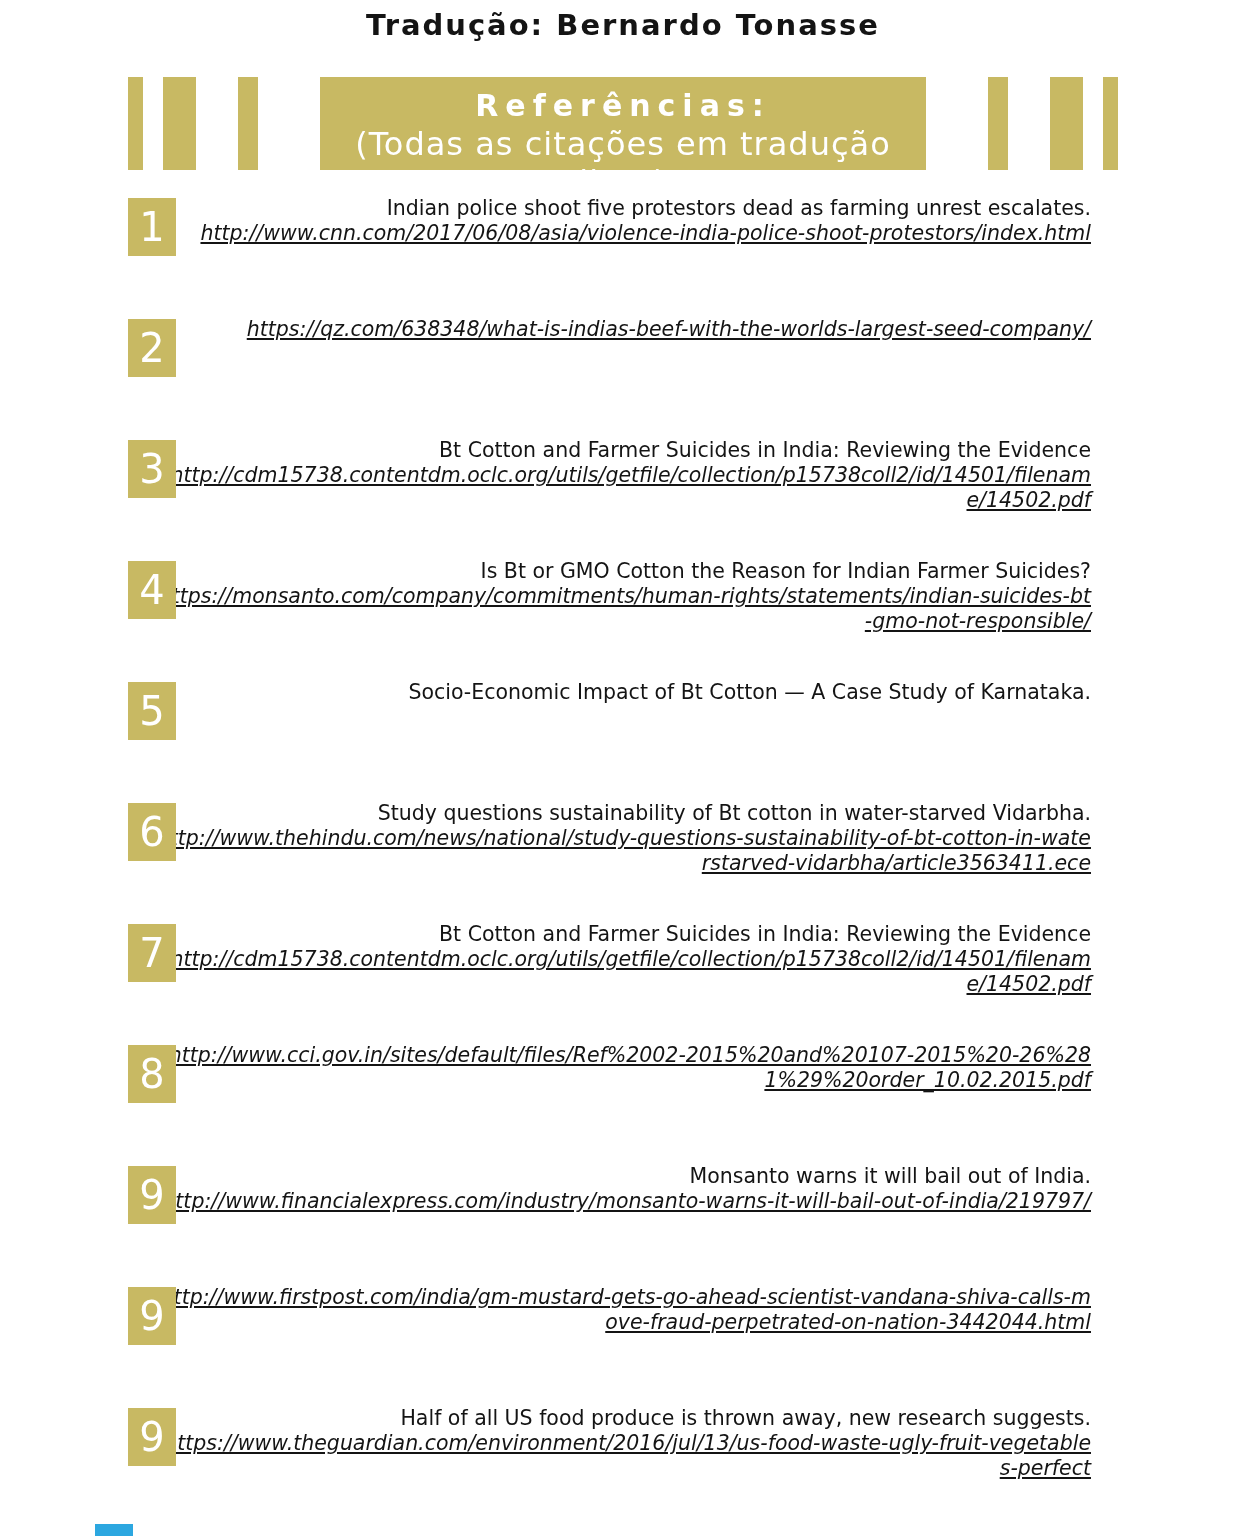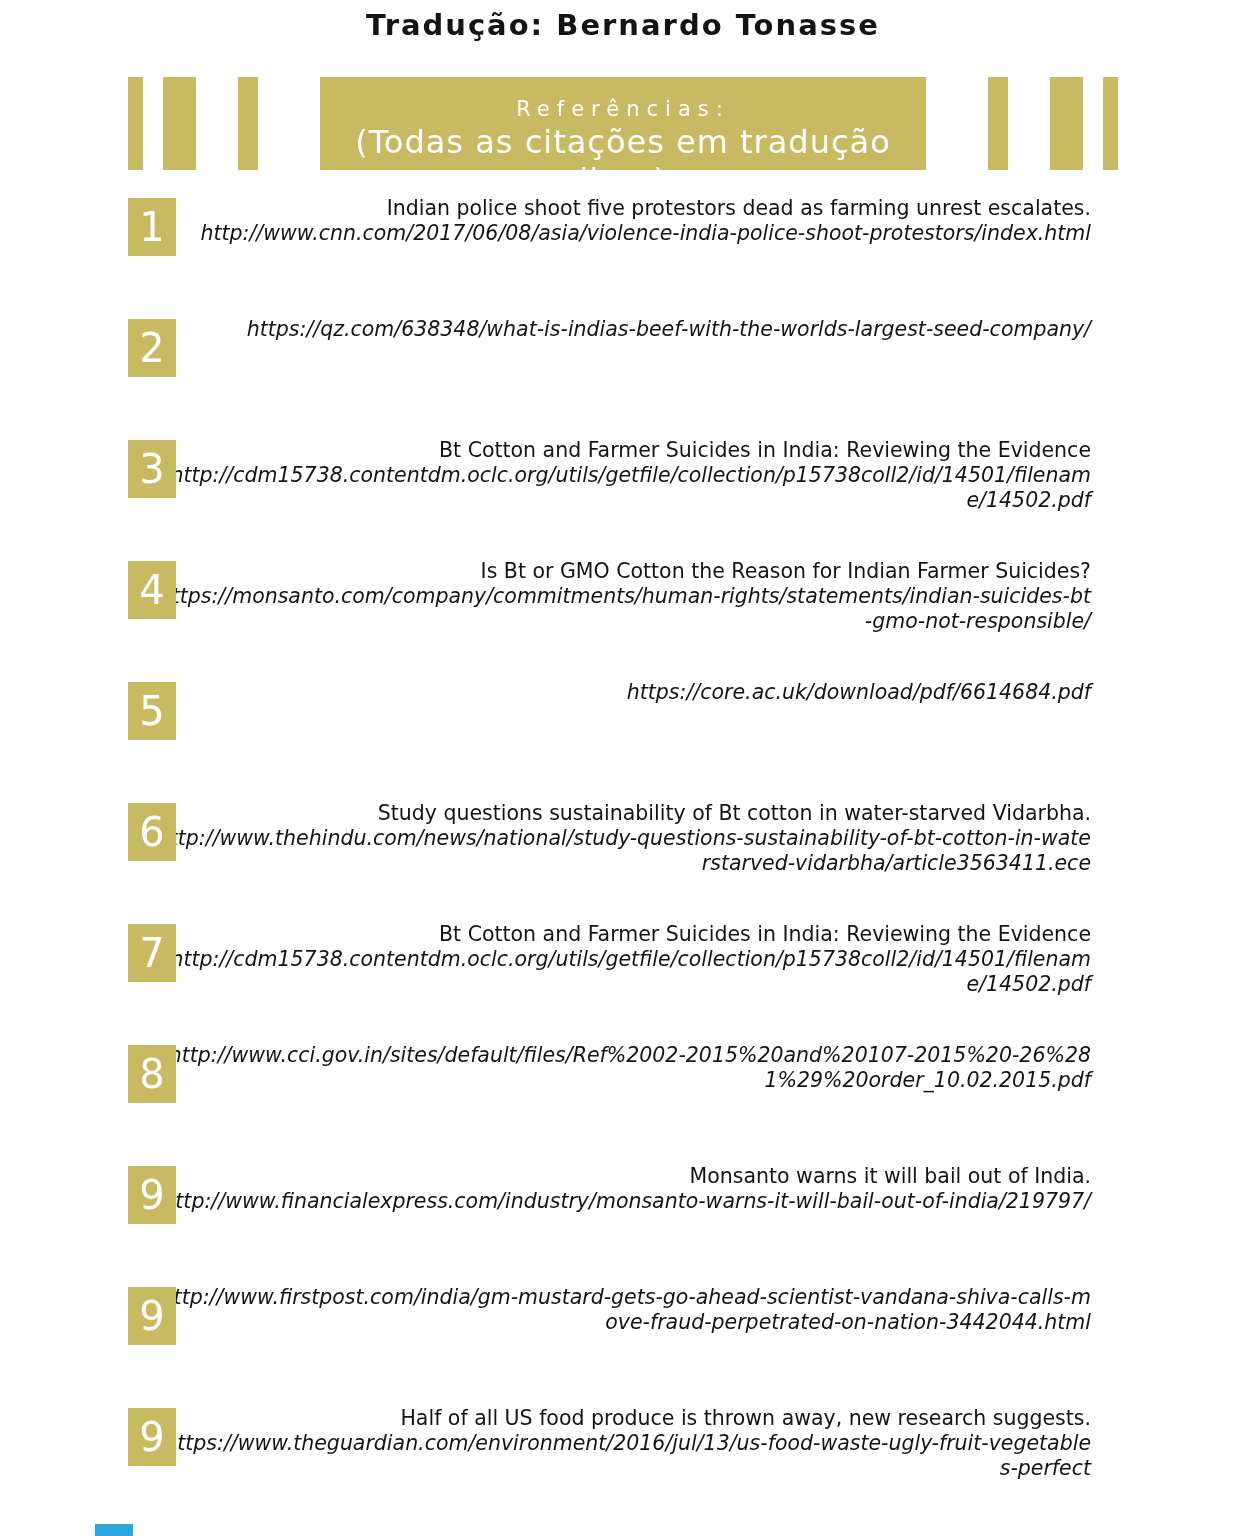--- a/index.html
+++ b/index.html
@@ -34,21 +34,21 @@
   .bar.r3{left:988px; width:20px;}
   .bar.r2{left:1050px; width:33px;}
   .bar.r1{left:1103px; width:15px;}
   .band{
     position:absolute; left:320px; top:0; width:606px; height:93px;
     background:var(--khaki);
     color:#ffffff;
     text-align:center;
   }
   .band .t1{
-    font-size:21px; font-weight:normal; letter-spacing:7px; padding-top:20px;
+    font-size:30px; font-weight:bold; letter-spacing:7px; padding-top:11px;
   }
   .band .t2{
     font-size:32px; letter-spacing:1px; padding-top:2px;
   }
   
   .refs{position:absolute; top:196px; left:0; width:100%;}
   .ref{position:relative; height:121px;}
   .num{
     position:absolute; left:128px; top:2px;
     width:48px; height:58px;
@@ -57,21 +57,21 @@
     font-size:40px;
     display:flex; align-items:center; justify-content:center;
   }
   .txt{
     margin:0 155px;
     text-align:right;
     font-size:20.5px;
     line-height:25px;
   }
   .title{word-break:normal;}
-  .url{font-style:italic; word-break:break-all;}
+  .url{font-style:italic; word-break:break-all;text-decoration:underline;}
   
   .next-bar{
     position:absolute; left:95px; top:1524px;
     width:38px; height:12px;
     background:#2ca7e0;
   }
 </style>
 </head>
 <body>
 
@@ -119,21 +119,21 @@
       <div class="num">4</div>
       <div class="txt">
         <div class="title">Is Bt or GMO Cotton the Reason for Indian Farmer Suicides?</div>
         <div class="url">https://monsanto.com/company/commitments/human-rights/statements/indian-suicides-bt-gmo-not-responsible/</div>
       </div>
     </div>
 
     <div class="ref">
       <div class="num">5</div>
       <div class="txt">
-        <div class="url">https://core.ac.uk/download/pdf/6614684.pdf</div>
+        <div class="title">Socio-Economic Impact of Bt Cotton — A Case Study of Karnataka.</div>
       </div>
     </div>
 
     <div class="ref">
       <div class="num">6</div>
       <div class="txt">
         <div class="title">Study questions sustainability of Bt cotton in water-starved Vidarbha.</div>
         <div class="url">http://www.thehindu.com/news/national/study-questions-sustainability-of-bt-cotton-in-waterstarved-vidarbha/article3563411.ece</div>
       </div>
     </div>

